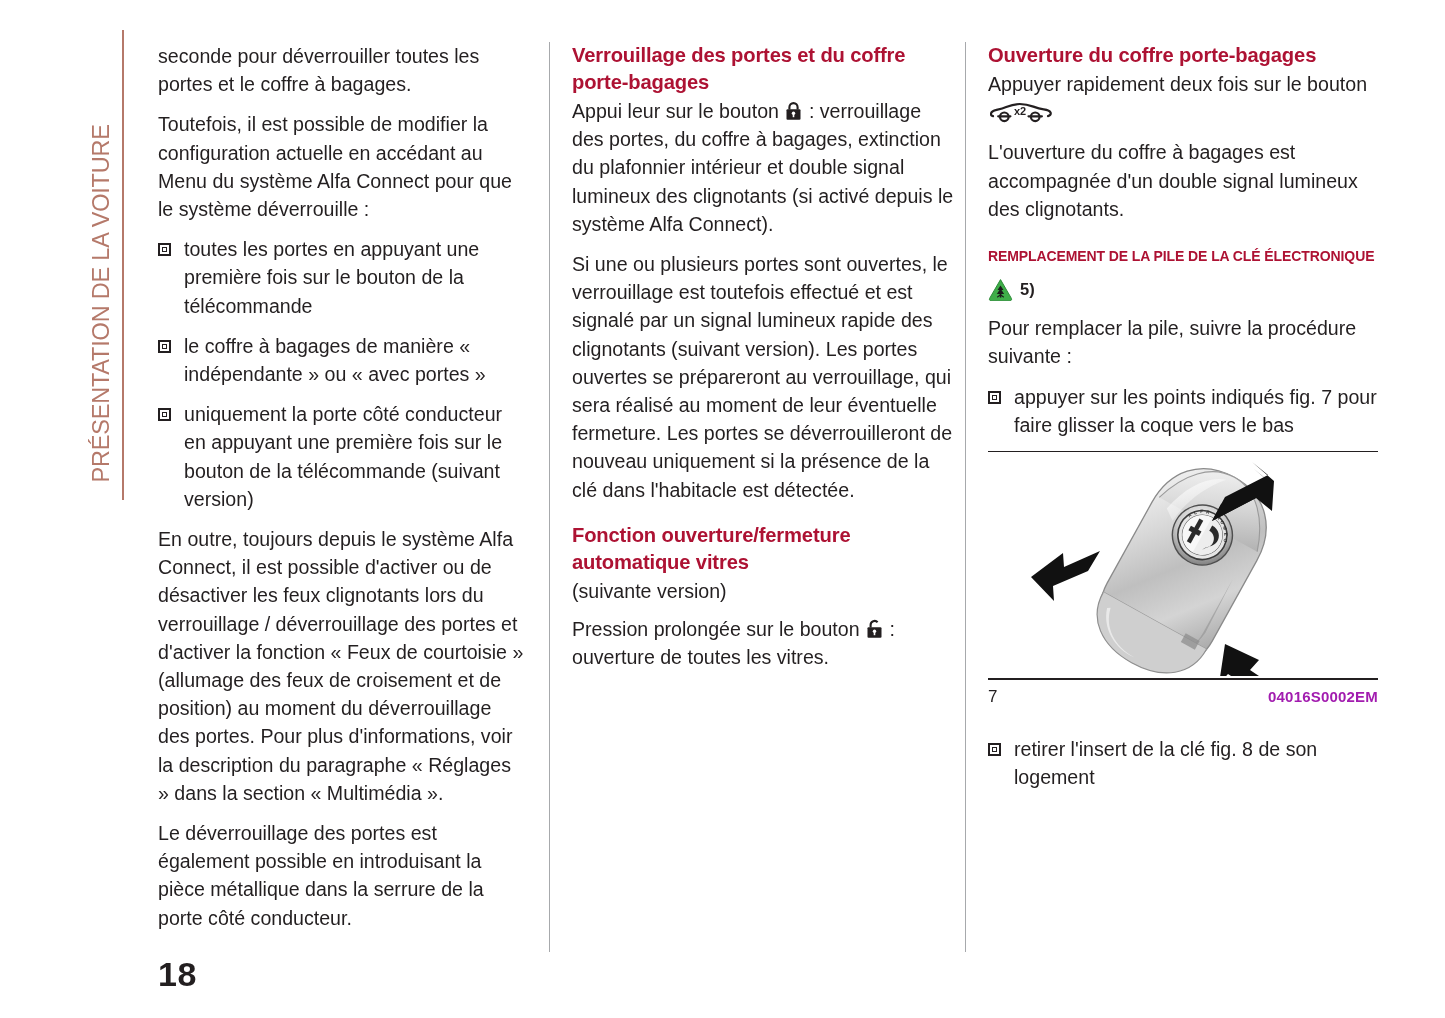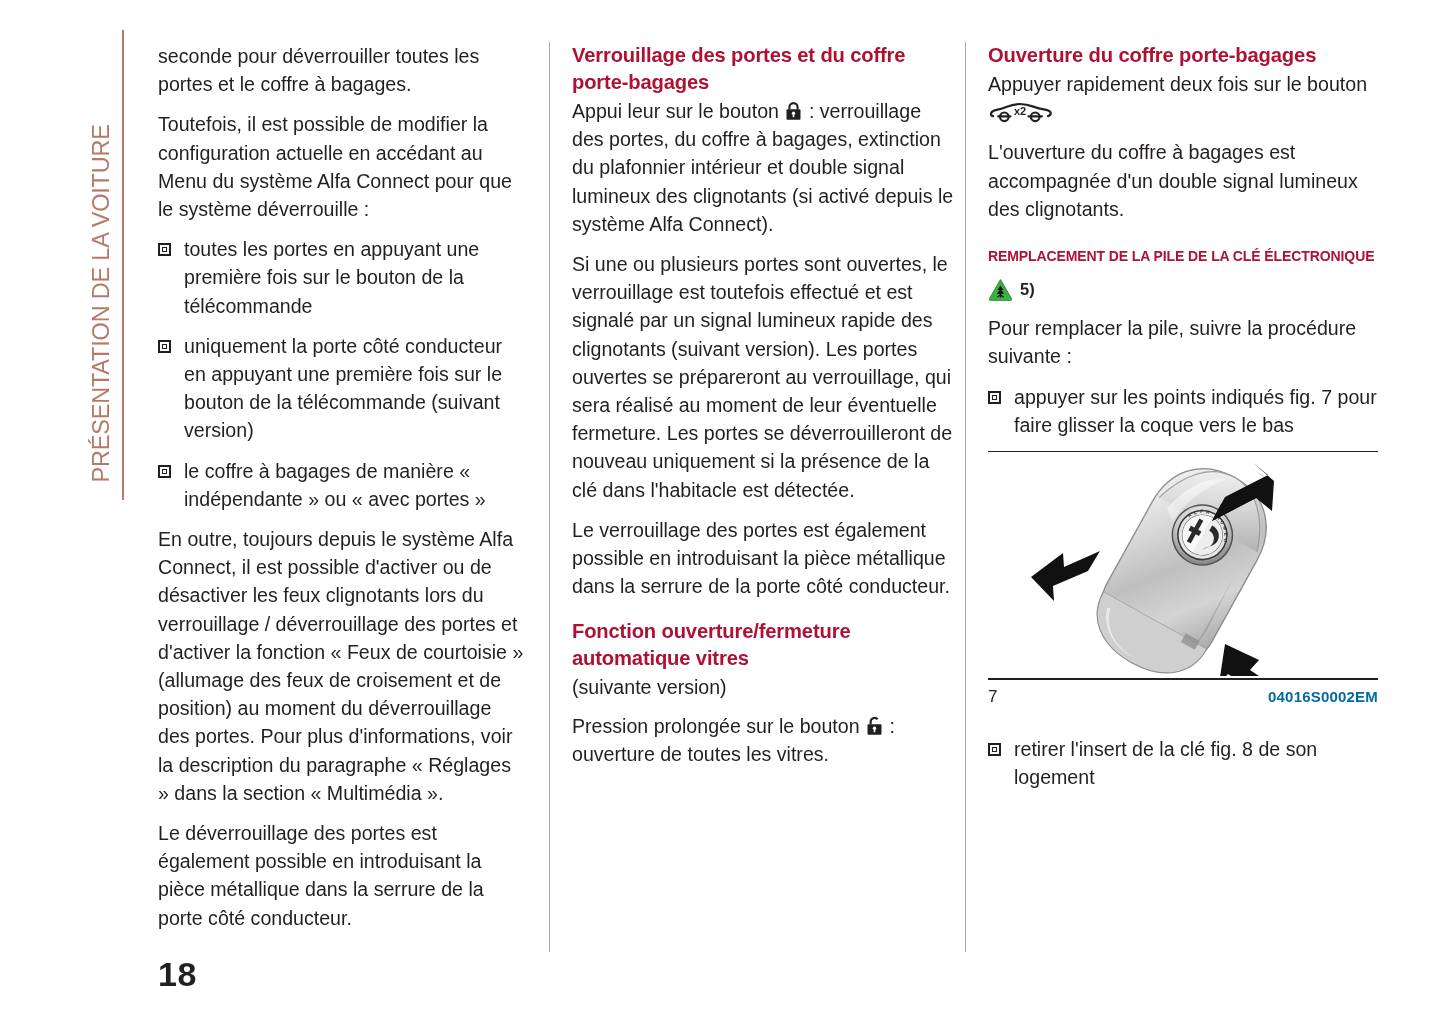--- a/index.html
+++ b/index.html
@@ -183,21 +183,21 @@
     width: 390px;
     margin-top: 3px;
   }
   .fig-num {
     font-size: 17px;
     color: #231f20;
   }
   .fig-code {
     font-size: 15px;
     font-weight: bold;
-    color: #0369a1;
+    color: #a21caf;
     letter-spacing: 0.2px;
   }
 
   
   .page-num {
     position: absolute;
     left: 158px;
     bottom: 24px;
     font-size: 34px;
     font-weight: bold;
@@ -223,45 +223,44 @@
     <p>seconde pour déverrouiller toutes les portes et le coffre à bagages.</p>
     <p>Toutefois, il est possible de modifier la configuration actuelle en accédant au Menu du système Alfa Connect pour que le système déverrouille :</p>
 
     <div class="bullet">
       <span class="sq"></span>
       <span>toutes les portes en appuyant une première fois sur le bouton de la télécommande</span>
     </div>
 
     <div class="bullet">
       <span class="sq"></span>
-      <span>uniquement la porte côté conducteur en appuyant une première fois sur le bouton de la télécommande (suivant version)</span>
+      <span>le coffre à bagages de manière « indépendante » ou « avec portes »</span>
     </div>
 
     <div class="bullet">
       <span class="sq"></span>
-      <span>le coffre à bagages de manière « indépendante » ou « avec portes »</span>
+      <span>uniquement la porte côté conducteur en appuyant une première fois sur le bouton de la télécommande (suivant version)</span>
     </div>
 
     <p>En outre, toujours depuis le système Alfa Connect, il est possible d'activer ou de désactiver les feux clignotants lors du verrouillage / déverrouillage des portes et d'activer la fonction « Feux de courtoisie » (allumage des feux de croisement et de position) au moment du déverrouillage des portes. Pour plus d'informations, voir la description du paragraphe « Réglages » dans la section « Multimédia ».</p>
     <p>Le déverrouillage des portes est également possible en introduisant la pièce métallique dans la serrure de la porte côté conducteur.</p>
   </div>
 
   <div class="col col-2">
 
     <h2 class="sec-head">Verrouillage des portes et du coffre porte-bagages</h2>
 
     <p><span>Appui leur sur le bouton</span>&nbsp;<span class="ico lock"><svg viewBox="0 0 17 20" width="17" height="20" aria-hidden="true">
             <path d="M4.4 8.6V6.2a4.1 4.1 0 0 1 8.2 0v2.4" fill="none" stroke="#231f20" stroke-width="2.1"></path>
             <rect x="1.5" y="8.2" width="14" height="10.6" rx="1.1" fill="#231f20"></rect>
             <circle cx="8.5" cy="12.3" r="1.7" fill="#ffffff"></circle>
             <rect x="7.7" y="12.6" width="1.6" height="3.6" fill="#ffffff"></rect>
           </svg></span>&nbsp;<span>: verrouillage des portes, du coffre à bagages, extinction du plafonnier intérieur et double signal lumineux des clignotants (si activé depuis le système Alfa Connect).</span></p>
 
     <p>Si une ou plusieurs portes sont ouvertes, le verrouillage est toutefois effectué et est signalé par un signal lumineux rapide des clignotants (suivant version). Les portes ouvertes se prépareront au verrouillage, qui sera réalisé au moment de leur éventuelle fermeture. Les portes se déverrouilleront de nouveau uniquement si la présence de la clé dans l'habitacle est détectée.</p>
-    <p>Le verrouillage des portes est également possible en introduisant la pièce métallique dans la serrure de la porte côté conducteur.</p>
 
     <h2 class="sec-head spaced">Fonction ouverture/fermeture automatique vitres</h2>
     <p class="tight">(suivante version)</p>
 
     <p><span>Pression prolongée sur le bouton</span>&nbsp;<span class="ico lock"><svg viewBox="0 0 17 20" width="17" height="20" aria-hidden="true">
             <path d="M4.6 8.4V5.9a4.0 4.0 0 0 1 7.0-2.6" fill="none" stroke="#231f20" stroke-width="2.1"></path>
             <rect x="1.5" y="8.2" width="14" height="10.6" rx="1.1" fill="#231f20"></rect>
             <circle cx="8.5" cy="12.3" r="1.7" fill="#ffffff"></circle>
             <rect x="7.7" y="12.6" width="1.6" height="3.6" fill="#ffffff"></rect>
           </svg></span>&nbsp;<span>: ouverture de toutes les vitres.</span></p>

